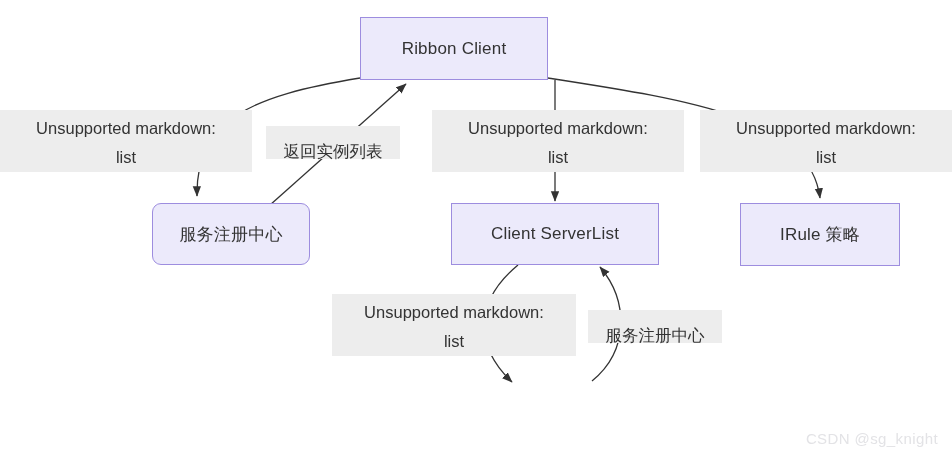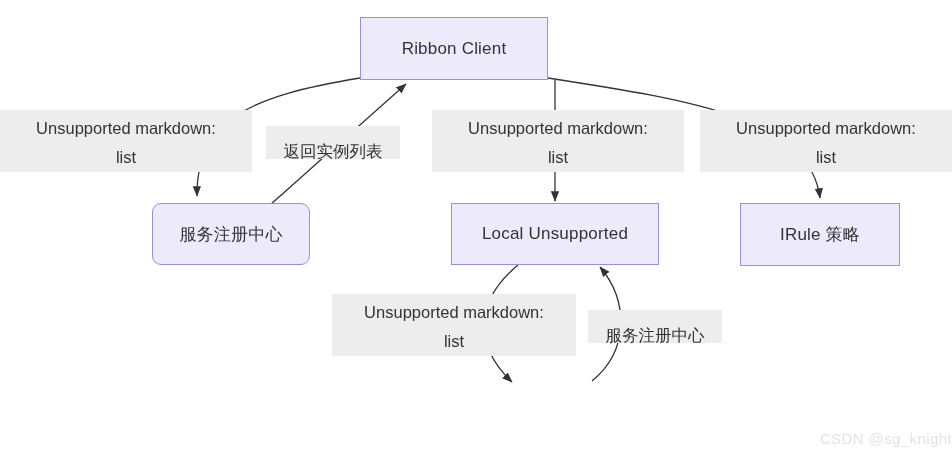--- a/index.html
+++ b/index.html
@@ -51,21 +51,21 @@
     z-index: 2;
     white-space: pre-line;
     padding: 4px 8px;
   }
   .edge-label.single {
     line-height: 27px;
     padding: 12px 7px;
   }
   .watermark {
     position: absolute;
-    right: 0;
+    right: 14px;
     bottom: 10px;
     color: #E3E3E6;
     font-size: 15px;
     letter-spacing: 0.4px;
     z-index: 4;
     user-select: none;
   }
 </style>
 </head>
 <body>
@@ -94,21 +94,21 @@
 
   <div class="node" style="left:360px; top:17px; width:188px; height:63px;">
     <span>Ribbon Client</span>
   </div>
 
   <div class="node rounded" style="left:152px; top:203px; width:158px; height:62px;">
     <span>服务注册中心</span>
   </div>
 
   <div class="node" style="left:451px; top:203px; width:208px; height:62px;">
-    <span>Local Unsupported</span>
+    <span>Client ServerList</span>
   </div>
 
   <div class="node" style="left:740px; top:203px; width:160px; height:63px;">
     <span>IRule 策略</span>
   </div>
 
 
   <div class="edge-label" style="left:0px; top:110px; width:252px; height:62px;">Unsupported markdown:
 list</div>
 

